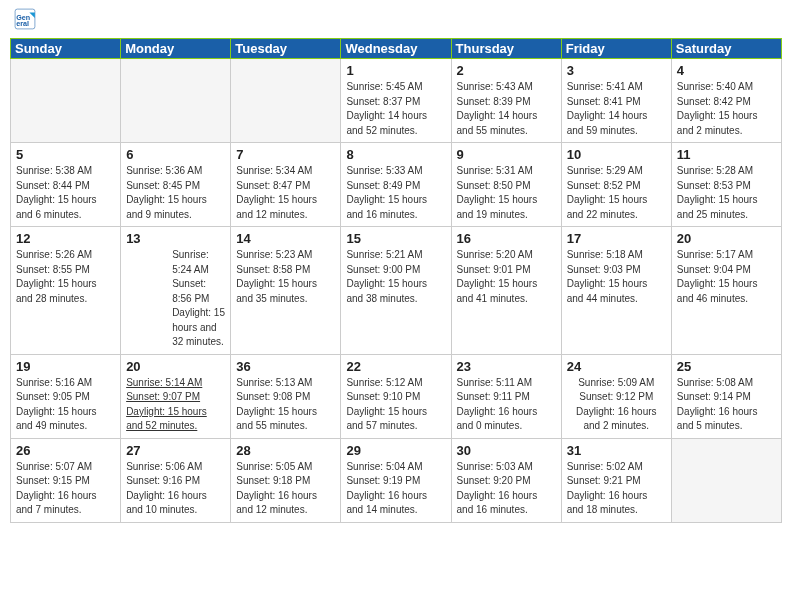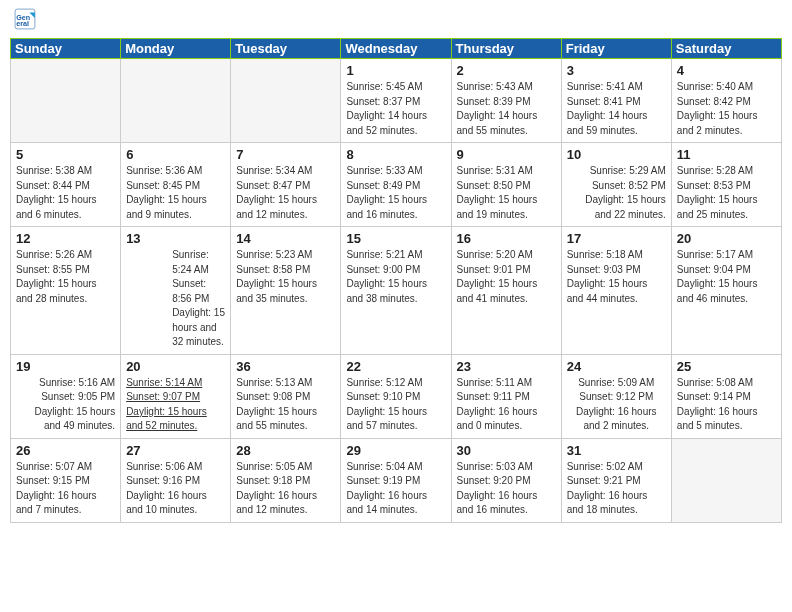--- a/index.html
+++ b/index.html
@@ -176,21 +176,21 @@
 Daylight: 15 hours and 16 minutes.</div>
         </td>
         <td>
           <span class="day-num">9</span>
           <div class="day-info" style="white-space: pre-line;">Sunrise: 5:31 AM
 Sunset: 8:50 PM
 Daylight: 15 hours and 19 minutes.</div>
         </td>
         <td>
           <span class="day-num">10</span>
-          <div class="day-info" style="white-space: pre-line; text-align: right;">Sunrise: 5:29 AM
+          <div class="day-info" style="white-space: pre-line;">Sunrise: 5:29 AM
 Sunset: 8:52 PM
 Daylight: 15 hours and 22 minutes.</div>
         </td>
         <td>
           <span class="day-num">11</span>
           <div class="day-info" style="white-space: pre-line;">Sunrise: 5:28 AM
 Sunset: 8:53 PM
 Daylight: 15 hours and 25 minutes.</div>
         </td>
       </tr>
@@ -234,21 +234,21 @@
         <td>
           <span class="day-num">20</span>
           <div class="day-info" style="white-space: pre-line;">Sunrise: 5:17 AM
 Sunset: 9:04 PM
 Daylight: 15 hours and 46 minutes.</div>
         </td>
       </tr>
       <tr class="week-row">
         <td>
           <span class="day-num">19</span>
-          <div class="day-info" style="white-space: pre-line; text-align: right;">Sunrise: 5:16 AM
+          <div class="day-info" style="white-space: pre-line;">Sunrise: 5:16 AM
 Sunset: 9:05 PM
 Daylight: 15 hours and 49 minutes.</div>
         </td>
         <td>
           <span class="day-num">20</span>
           <div class="day-info" style="white-space: pre-line; text-decoration: underline;">Sunrise: 5:14 AM
 Sunset: 9:07 PM
 Daylight: 15 hours and 52 minutes.</div>
         </td>
         <td>

